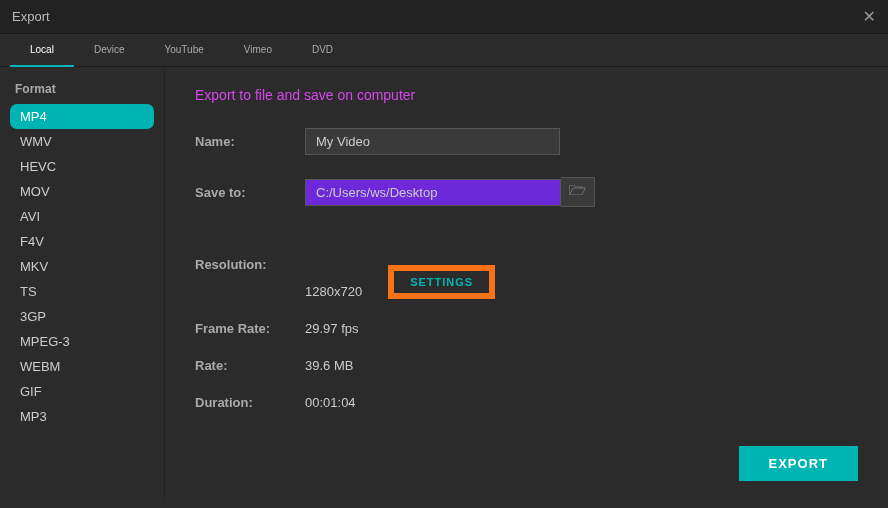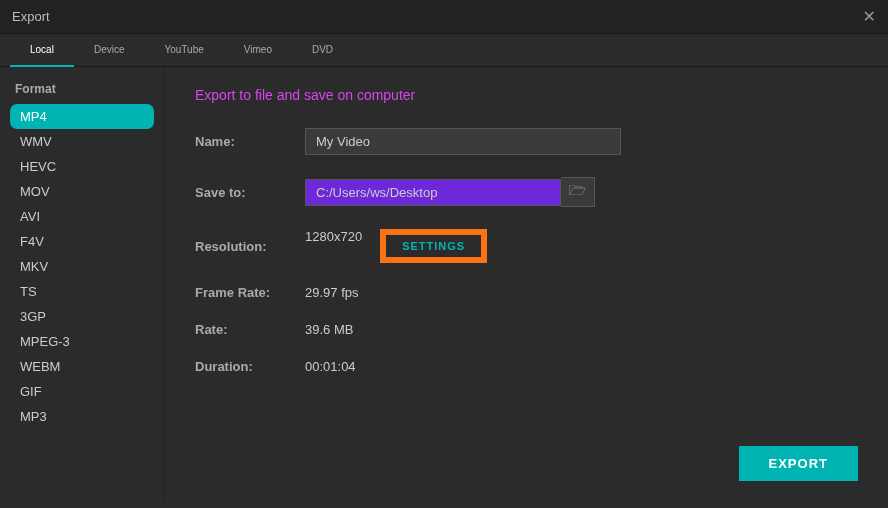--- a/index.html
+++ b/index.html
@@ -116,21 +116,21 @@
       color: #ccc;
       font-size: 13px;
     }
 
     .text-input {
       background: #3a3a3a;
       border: 1px solid #555;
       color: #ccc;
       padding: 5px 10px;
       font-size: 13px;
-      width: 316px;
+      width: 255px;
       outline: none;
     }
 
     .save-to-wrapper {
       display: flex;
       align-items: center;
       width: 290px;
     }
     .save-to-input {
       background: #6d28d9;
@@ -149,22 +149,23 @@
       padding: 5px 8px;
       cursor: pointer;
       font-size: 14px;
       height: 30px;
       display: flex;
       align-items: center;
     }
 
     .resolution-wrapper {
       display: flex;
-      align-items: flex-start;
-      gap: 18px;
+      align-items: flex-end;
+      gap: 26px;
+      margin-top: 36px;
     }
 
     .settings-btn {
       background: transparent;
       border: 6px solid #f97316;
       color: #00b4b4;
       padding: 5px 16px;
       font-size: 11px;
       letter-spacing: 1px;
       cursor: pointer;

